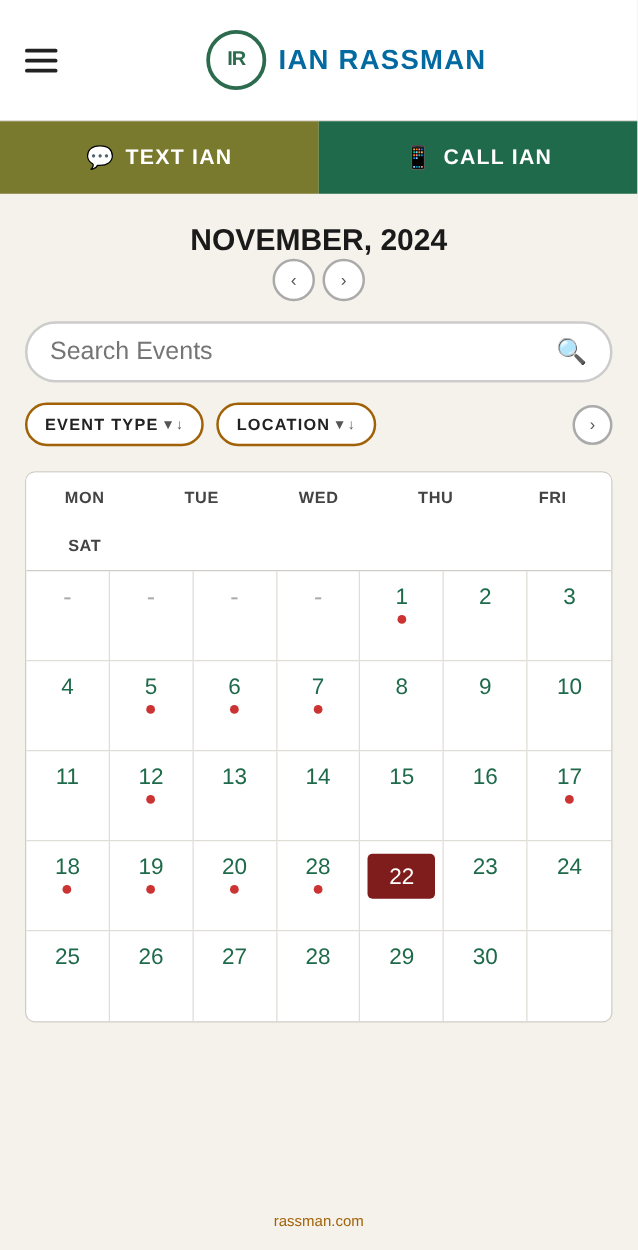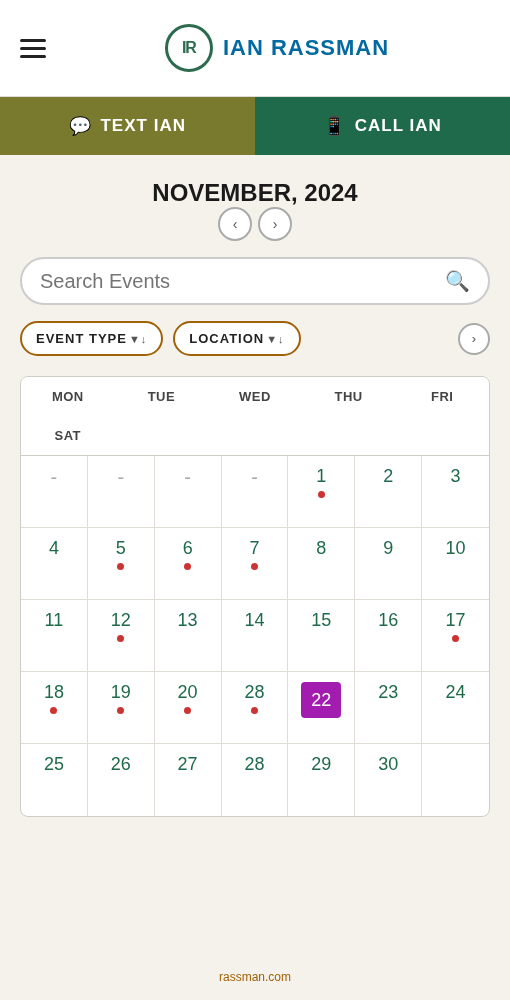--- a/index.html
+++ b/index.html
@@ -251,23 +251,23 @@
     .cal-day {
       font-size: 18px;
       font-weight: 500;
       color: #1e6a4a;
     }
     .cal-day.empty {
       color: #aaa;
       font-size: 20px;
     }
     .cal-day.today {
-      background: #a21caf;
+      background: #7f1d1d;
       color: #fff;
-      width: 40px;
+      width: 54px;
       height: 36px;
       border-radius: 4px;
       display: flex;
       align-items: center;
       justify-content: center;
     }
     .cal-dot {
       width: 7px;
       height: 7px;
       border-radius: 50%;

